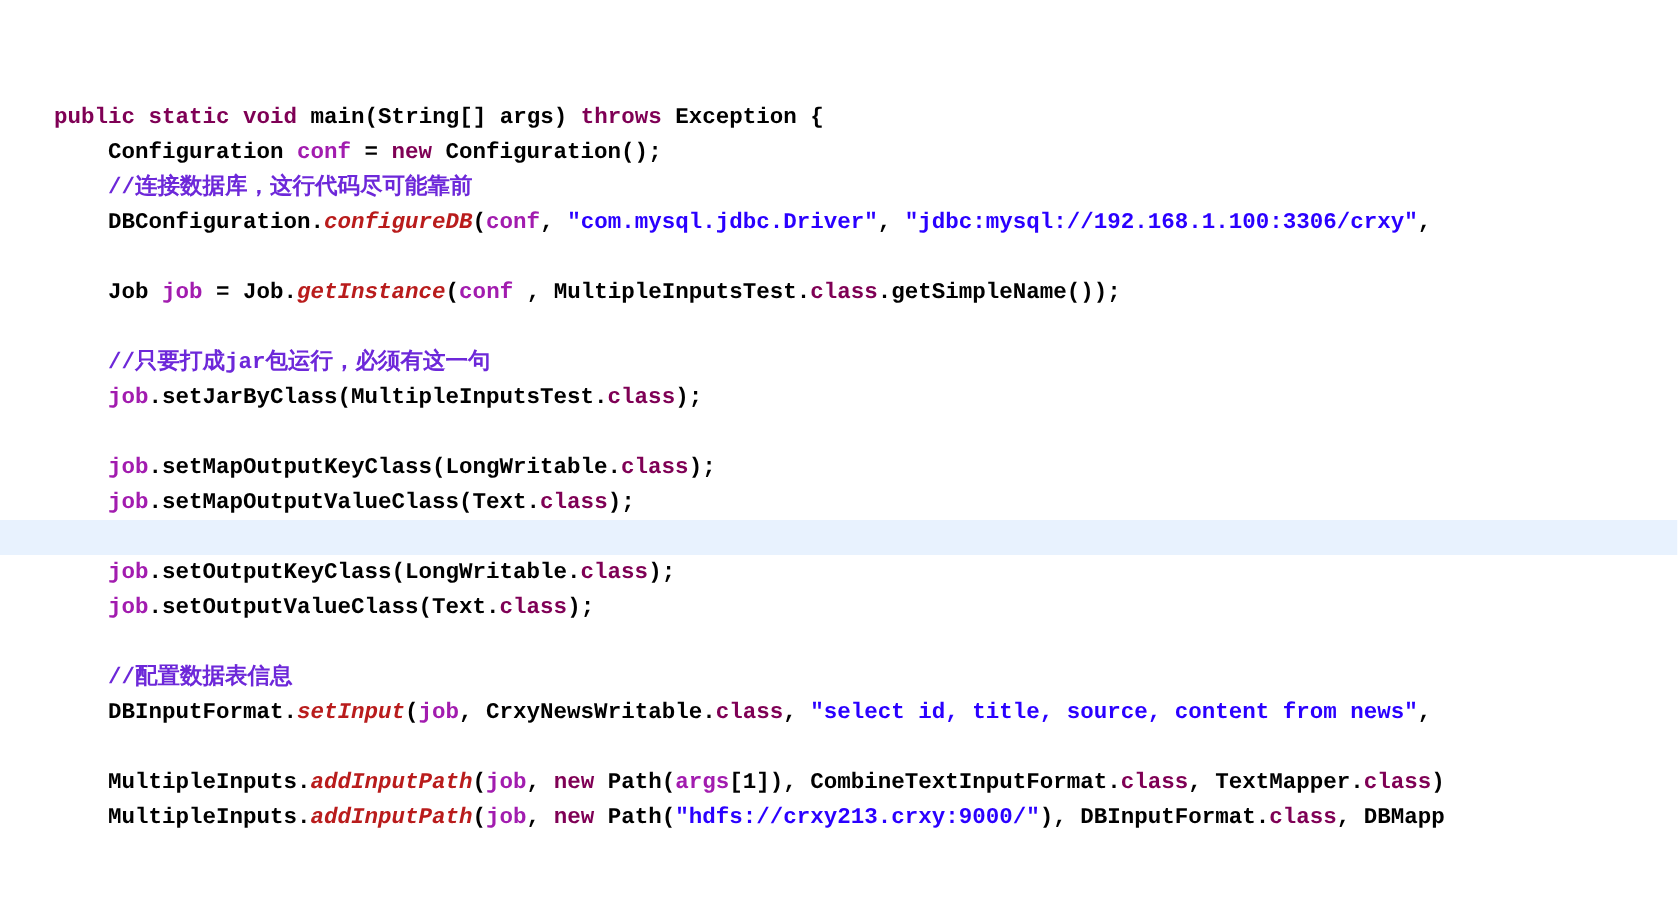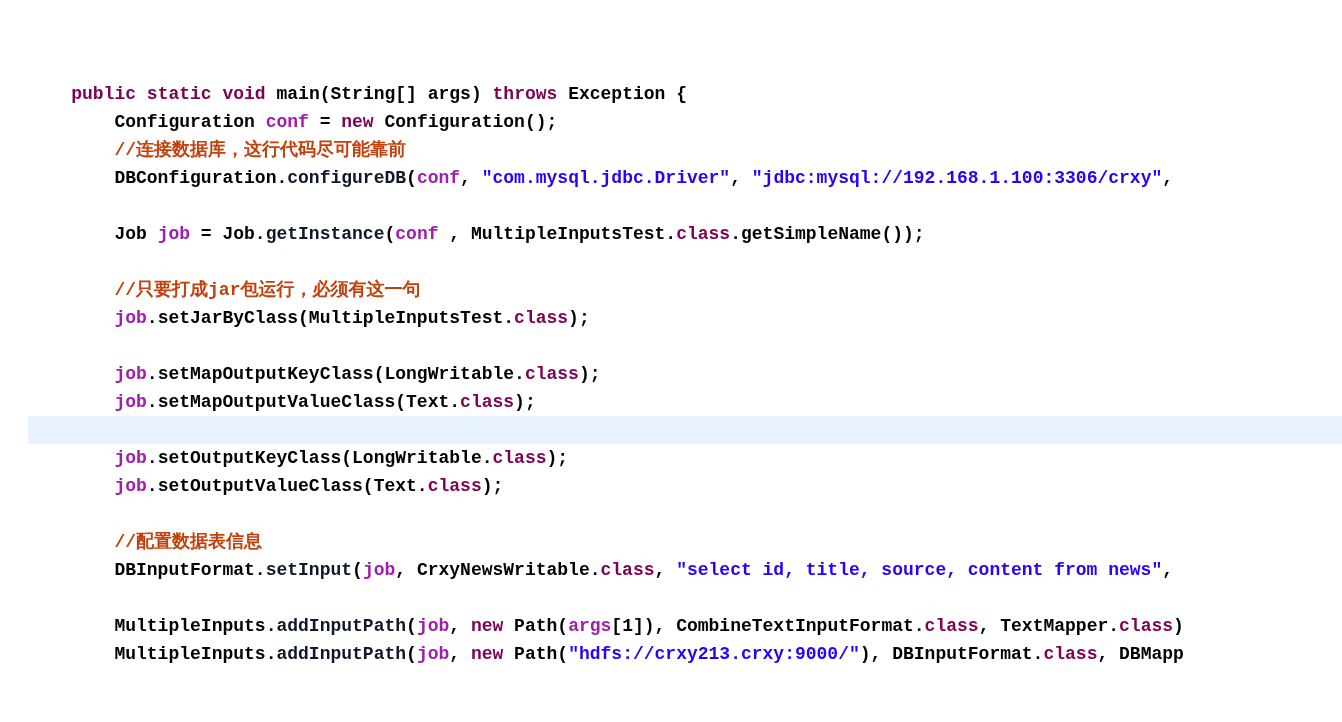--- a/index.html
+++ b/index.html
@@ -10,30 +10,29 @@
     background: #ffffff;
     white-space: pre;
     overflow-x: hidden;
   }
   .code-container {
     padding: 0;
   }
   .line {
     min-height: 28px;
     line-height: 28px;
-    margin-left: 28px;
   }
   .highlighted {
     background-color: #e8f2fe;
   }
   .kw-purple { color: #7f0055; font-weight: bold; }
   .kw-black { color: #000000; }
-  .comment { color: #c2410c; }
+  .comment { color: #6d28d9; }
   .string { color: #2a00ff; }
-  .method-italic { color: #0f172a; }
+  .method-italic { color: #b91c1c; font-style: italic; }
   .field-brown { color: #a21caf; }
 </style>
 </head>
 <body>
 
 
 
 <div class="code-container" id="code-root"><div class="line "><span class="kw-black">    </span><span class="kw-purple">public</span><span class="kw-black"> </span><span class="kw-purple">static</span><span class="kw-black"> </span><span class="kw-purple">void</span><span class="kw-black"> main(String[] args) </span><span class="kw-purple">throws</span><span class="kw-black"> Exception {</span></div><div class="line "><span class="kw-black">        Configuration </span><span class="field-brown">conf</span><span class="kw-black"> = </span><span class="kw-purple">new</span><span class="kw-black"> Configuration();</span></div><div class="line "><span class="kw-black">        </span><span class="comment">//连接数据库，这行代码尽可能靠前</span></div><div class="line "><span class="kw-black">        DBConfiguration.</span><span class="method-italic">configureDB</span><span class="kw-black">(</span><span class="field-brown">conf</span><span class="kw-black">, </span><span class="string">"com.mysql.jdbc.Driver"</span><span class="kw-black">, </span><span class="string">"jdbc:mysql://192.168.1.100:3306/crxy"</span><span class="kw-black">,</span></div><div class="line "><span class="kw-black">        </span></div><div class="line "><span class="kw-black">        Job </span><span class="field-brown">job</span><span class="kw-black"> = Job.</span><span class="method-italic">getInstance</span><span class="kw-black">(</span><span class="field-brown">conf</span><span class="kw-black"> , MultipleInputsTest.</span><span class="kw-purple">class</span><span class="kw-black">.getSimpleName());</span></div><div class="line "><span class="kw-black">        </span></div><div class="line "><span class="kw-black">        </span><span class="comment">//只要打成jar包运行，必须有这一句</span></div><div class="line "><span class="kw-black">        </span><span class="field-brown">job</span><span class="kw-black">.setJarByClass(MultipleInputsTest.</span><span class="kw-purple">class</span><span class="kw-black">);</span></div><div class="line "><span class="kw-black">        </span></div><div class="line "><span class="kw-black">        </span><span class="field-brown">job</span><span class="kw-black">.setMapOutputKeyClass(LongWritable.</span><span class="kw-purple">class</span><span class="kw-black">);</span></div><div class="line "><span class="kw-black">        </span><span class="field-brown">job</span><span class="kw-black">.setMapOutputValueClass(Text.</span><span class="kw-purple">class</span><span class="kw-black">);</span></div><div class="line highlighted"><span class="kw-black">        </span></div><div class="line "><span class="kw-black">        </span><span class="field-brown">job</span><span class="kw-black">.setOutputKeyClass(LongWritable.</span><span class="kw-purple">class</span><span class="kw-black">);</span></div><div class="line "><span class="kw-black">        </span><span class="field-brown">job</span><span class="kw-black">.setOutputValueClass(Text.</span><span class="kw-purple">class</span><span class="kw-black">);</span></div><div class="line "><span class="kw-black">        </span></div><div class="line "><span class="kw-black">        </span><span class="comment">//配置数据表信息</span></div><div class="line "><span class="kw-black">        DBInputFormat.</span><span class="method-italic">setInput</span><span class="kw-black">(</span><span class="field-brown">job</span><span class="kw-black">, CrxyNewsWritable.</span><span class="kw-purple">class</span><span class="kw-black">, </span><span class="string">"select id, title, source, content from news"</span><span class="kw-black">,</span></div><div class="line "><span class="kw-black">        </span></div><div class="line "><span class="kw-black">        MultipleInputs.</span><span class="method-italic">addInputPath</span><span class="kw-black">(</span><span class="field-brown">job</span><span class="kw-black">, </span><span class="kw-purple">new</span><span class="kw-black"> Path(</span><span class="field-brown">args</span><span class="kw-black">[1]), CombineTextInputFormat.</span><span class="kw-purple">class</span><span class="kw-black">, TextMapper.</span><span class="kw-purple">class</span><span class="kw-black">)</span></div><div class="line "><span class="kw-black">        MultipleInputs.</span><span class="method-italic">addInputPath</span><span class="kw-black">(</span><span class="field-brown">job</span><span class="kw-black">, </span><span class="kw-purple">new</span><span class="kw-black"> Path(</span><span class="string">"hdfs://crxy213.crxy:9000/"</span><span class="kw-black">), DBInputFormat.</span><span class="kw-purple">class</span><span class="kw-black">, DBMapp</span></div><div class="line "><span class="kw-black">        </span></div><div class="line "><span class="kw-black">        </span></div></div>
 
 

